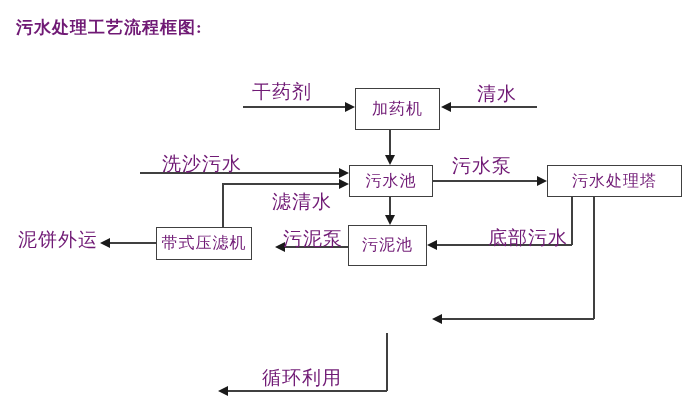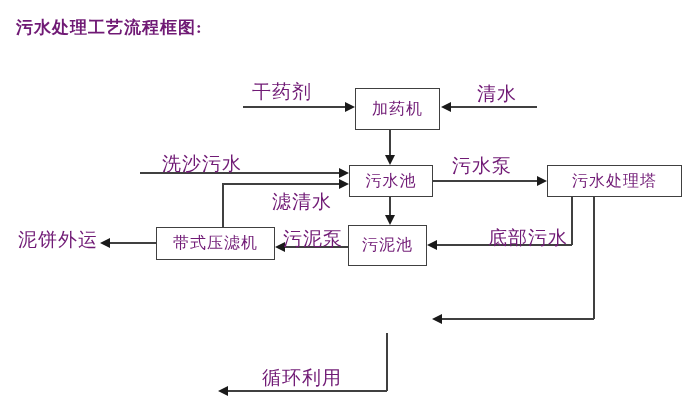--- a/index.html
+++ b/index.html
@@ -89,21 +89,21 @@
   <div class="vl" style="left:386px;top:333px;height:58px;"></div>
   <div class="hl" style="left:228px;top:390px;width:159px;"></div>
   <div class="al" style="left:218px;top:386px;"></div>
 
   <div class="box" style="left:355px;top:88px;width:85px;height:42px;">加药机</div>
 
   <div class="box" style="left:349px;top:165px;width:84px;height:32px;">污水池</div>
 
   <div class="box" style="left:547px;top:165px;width:135px;height:32px;">污水处理塔</div>
 
-  <div class="box" style="left:156px;top:227px;width:119px;height:33px;">带式压滤机</div>
+  <div class="box" style="left:156px;top:227px;width:96px;height:33px;">带式压滤机</div>
 
   <div class="box" style="left:348px;top:225px;width:79px;height:41px;">污泥池</div>
 
 
   <div class="lbl" style="left:252px;top:79px;">干药剂</div>
 
   <div class="lbl" style="left:477px;top:81px;">清水</div>
 
   <div class="lbl" style="left:162px;top:151px;">洗沙污水</div>
 

